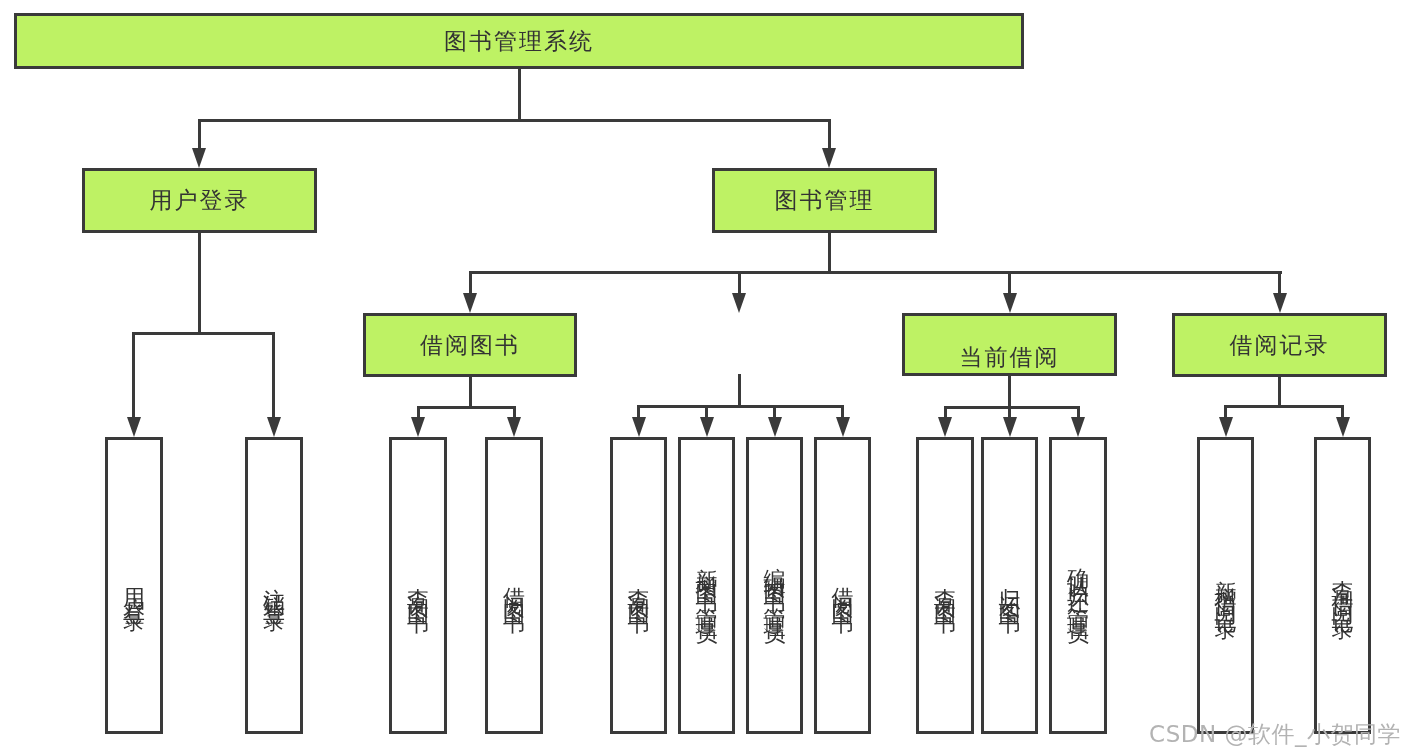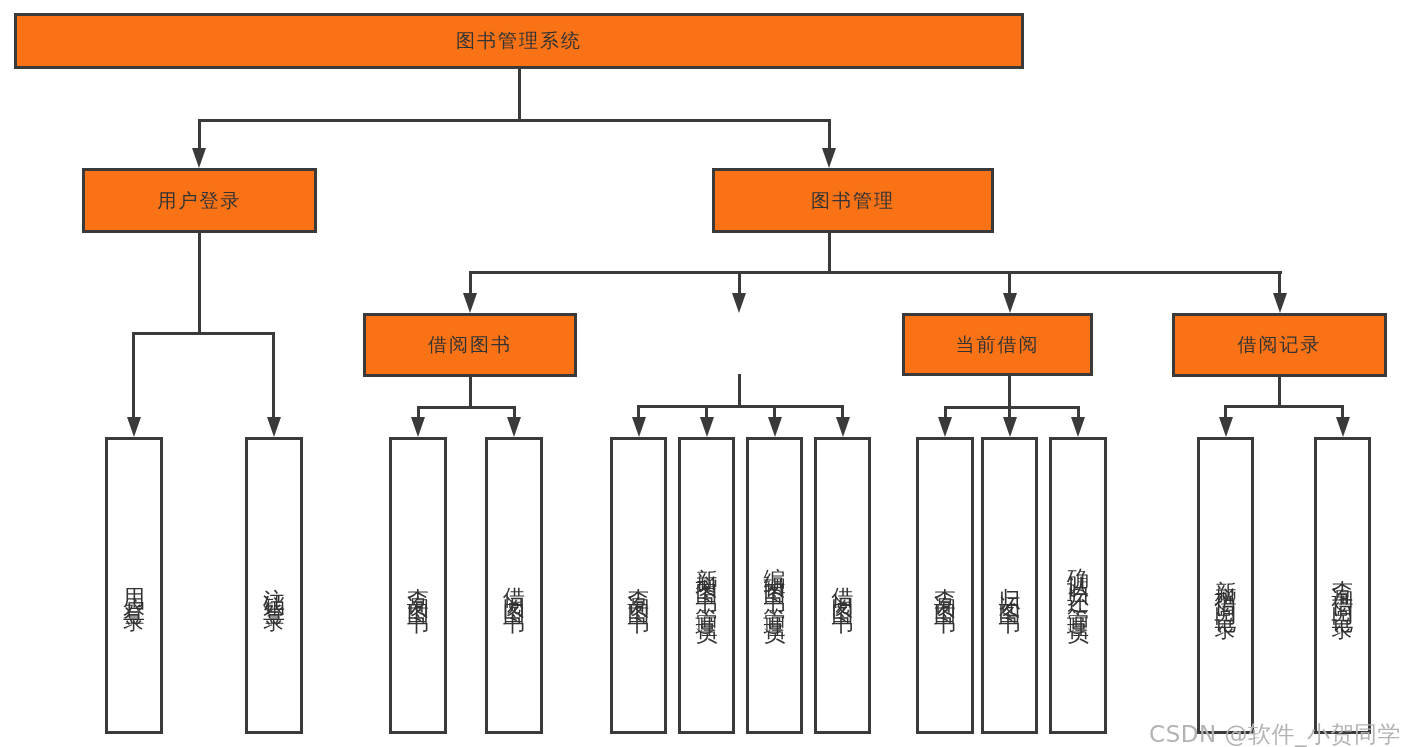--- a/index.html
+++ b/index.html
@@ -12,26 +12,26 @@
     width: 1405px;
     height: 747px;
     background: #ffffff;
     font-family: "DejaVu Sans", "Liberation Sans", sans-serif;
     overflow: hidden;
   }
   .node {
     position: absolute;
     box-sizing: border-box;
     border: 3px solid #3a3a3a;
-    background: #f97316;
+    background: #bef264;
     display: flex;
     align-items: center;
     justify-content: center;
     color: #333333;
-    font-size: 19px;
+    font-size: 23px;
     letter-spacing: 2px;
     white-space: nowrap;
   }
   .leaf {
     position: absolute;
     box-sizing: border-box;
     border: 3px solid #3a3a3a;
     background: #ffffff;
     top: 437px;
     height: 297px;
@@ -83,21 +83,21 @@
   <div class="line" style="left:517.5px; top:68px; width:3px; height:53px;"></div>
   <div class="line" style="left:197.5px; top:118.5px; width:633px; height:3px;"></div>
   <div class="line" style="left:197.5px; top:120px; width:3px; height:30px;"></div>
   <div class="arrow" style="left:192px; top:148px;"></div>
   <div class="line" style="left:827.5px; top:120px; width:3px; height:30px;"></div>
   <div class="arrow" style="left:822px; top:148px;"></div>
 
   <div class="node" style="left:82px; top:168px; width:235px; height:65px;">
     <span>用户登录</span>
   </div>
-  <div class="node" style="left:712px; top:168px; width:282px; height:65px;">
+  <div class="node" style="left:712px; top:168px; width:225px; height:65px;">
     <span>图书管理</span>
   </div>
 
   <div class="line" style="left:197.5px; top:232px; width:3px; height:103px;"></div>
   <div class="line" style="left:132px; top:331.5px; width:143px; height:3px;"></div>
   <div class="line" style="left:132px; top:333px; width:3px; height:86px;"></div>
   <div class="arrow" style="left:126.5px; top:417px;"></div>
   <div class="line" style="left:272px; top:333px; width:3px; height:86px;"></div>
   <div class="arrow" style="left:266.5px; top:417px;"></div>
 
@@ -108,21 +108,21 @@
   <div class="line" style="left:737.5px; top:272px; width:3px; height:24px;"></div>
   <div class="arrow" style="left:732px; top:293px;"></div>
   <div class="line" style="left:1008px; top:272px; width:3px; height:24px;"></div>
   <div class="arrow" style="left:1003px; top:293px;"></div>
   <div class="line" style="left:1278px; top:272px; width:3px; height:24px;"></div>
   <div class="arrow" style="left:1273px; top:293px;"></div>
 
   <div class="node" style="left:363px; top:313px; width:214px; height:64px;">
     <span>借阅图书</span>
   </div>
-  <div class="node" style="left:902px; top:313px; width:191px; height:63px;">
+  <div class="node" style="left:902px; top:313px; width:215px; height:63px;align-items:flex-end;">
     <span>当前借阅</span>
   </div>
   <div class="node" style="left:1172px; top:313px; width:215px; height:64px;">
     <span>借阅记录</span>
   </div>
 
   <div class="line" style="left:468.5px; top:376px; width:3px; height:32px;"></div>
   <div class="line" style="left:416.5px; top:405.5px; width:99px; height:3px;"></div>
   <div class="line" style="left:416.5px; top:407px; width:3px; height:12px;"></div>
   <div class="arrow" style="left:411px; top:417px;"></div>

